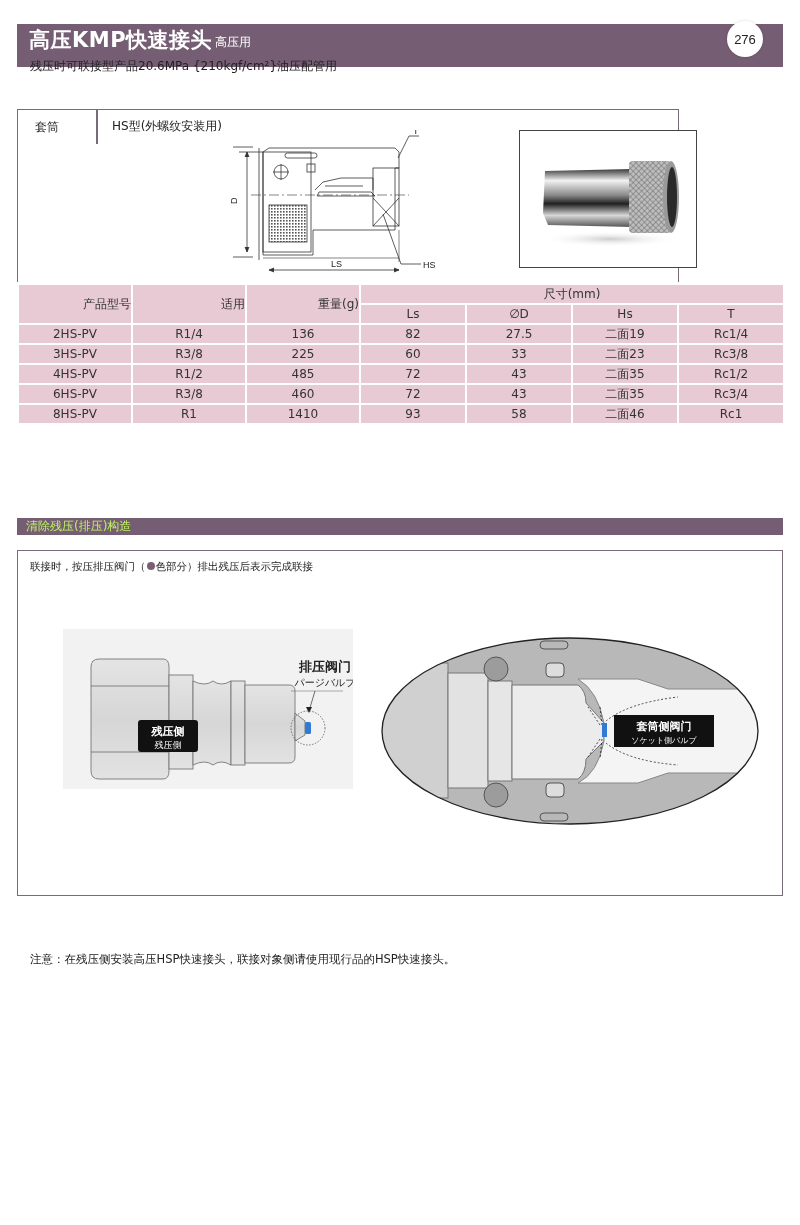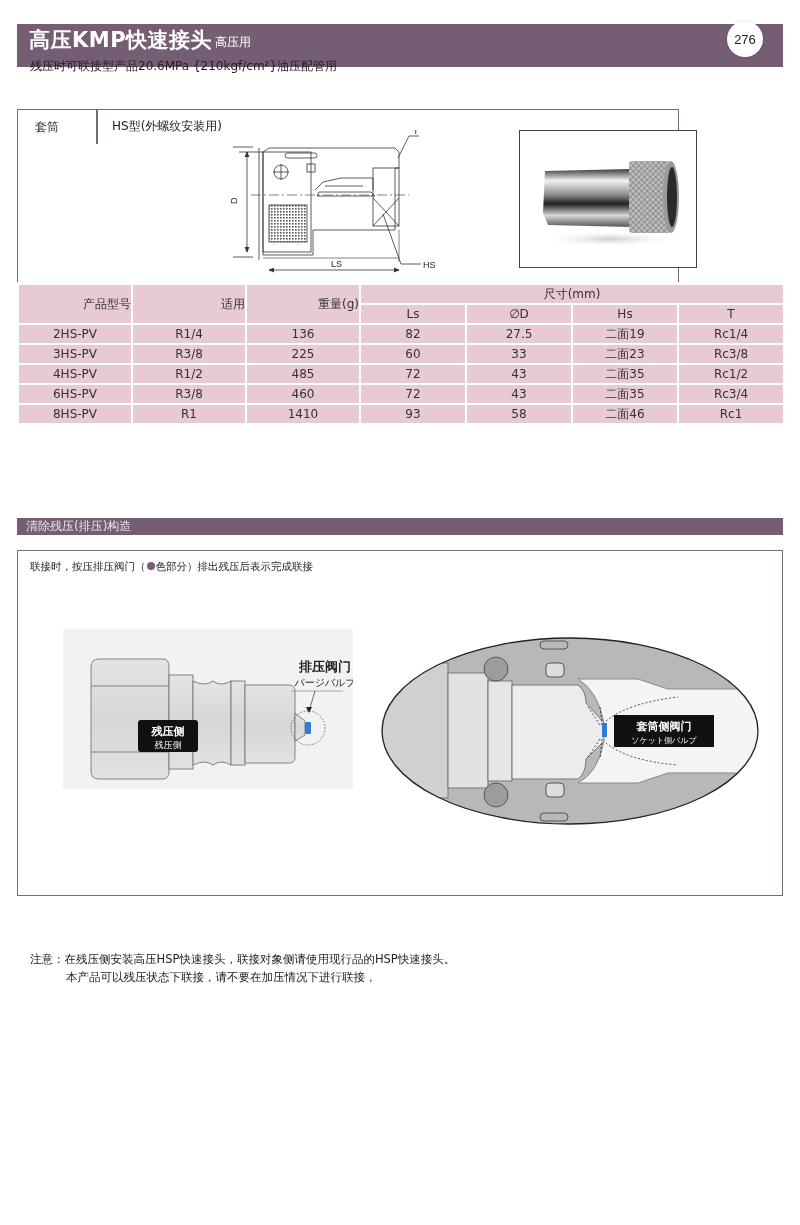--- a/index.html
+++ b/index.html
@@ -17,21 +17,21 @@
     .cat-divider { position: absolute; left: 78px; top: 0; width: 1.5px; height: 34px; background: #7a6a78; }
     .type-label { position: absolute; left: 94px; top: 8px; font-size: 12px; }
 
     .drawing { position: absolute; left: 205px; top: 20px; width: 230px; height: 145px; }
     .photo-box { position: absolute; left: 501px; top: 20px; width: 178px; height: 138px; border: 1.5px solid #444; background: #fff; }
 
     .spec-table { position: absolute; left: 17px; top: 283px; width: 766px; border-collapse: collapse; table-layout: fixed; font-size: 12px; color: #333; }
     .spec-table td, .spec-table th { background: #e7cad3; border: 2px solid #fff; text-align: center; font-weight: normal; height: 20px; padding: 0; font-family: "DejaVu Sans", sans-serif; }
     .spec-table th.tall { height: 40px; text-align: right; }
 
-    .section-bar { position: absolute; left: 17px; top: 518px; width: 766px; height: 17px; background: #755d73; color: #e5e5e5; font-size: 12px; padding-left: 9px; line-height: 17px; }
+    .section-bar { position: absolute; left: 17px; top: 518px; width: 766px; height: 17px; background: #755d73; color: #bef264; font-size: 12px; padding-left: 9px; line-height: 17px; }
     .frame2 { position: absolute; left: 17px; top: 550px; width: 766px; height: 346px; border: 1.5px solid #7a6a78; text-align: right; }
     .frame2-note { position: absolute; left: 12px; top: 9px; font-size: 10.5px; color: #222; white-space: nowrap; }
     .dot { display: inline-block; width: 8px; height: 8px; border-radius: 50%; background: #7a5e78; vertical-align: -0px; margin: 0 1px; }
 
     .illus-left { position: absolute; left: 45px; top: 78px; width: 290px; height: 160px; }
     .illus-right { position: absolute; left: 360px; top: 82px; width: 385px; height: 195px; }
 
     .notes { position: absolute; left: 30px; top: 906px; font-size: 11.5px; color: #222; line-height: 18px; margin-top: 44px; }
     .notes .indent { padding-left: 36px; }
   </style>
@@ -278,14 +278,13 @@
       <rect x="236" y="82" width="100" height="32" fill="#111"></rect>
     </g>
     <ellipse cx="192" cy="98" rx="188" ry="93" fill="none" stroke="#222" stroke-width="1.3"></ellipse>
     <text x="286" y="97" font-size="11" fill="#fff" text-anchor="middle" font-weight="bold">套筒侧阀门</text>
     <text x="286" y="110" font-size="8" fill="#fff" text-anchor="middle">ソケット側バルブ</text>
   </svg>
 </div>
 
 <div class="notes">
   <div><span>注意：</span><span>在残压侧安装高压HSP快速接头，联接对象侧请使用现行品的HSP快速接头。</span></div>
-  <div class="indent">本产品可以残压状态下联接，请不要在加压情况下进行联接，</div>
 </div>
 
 </body></html>

